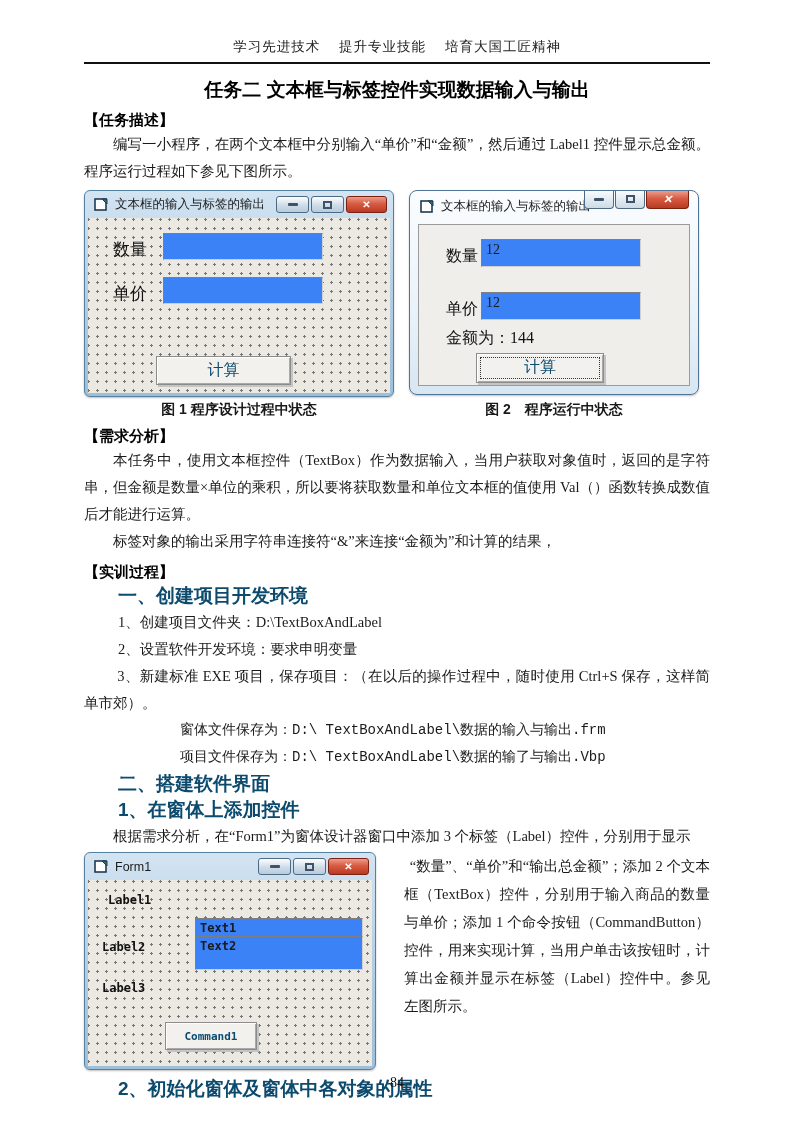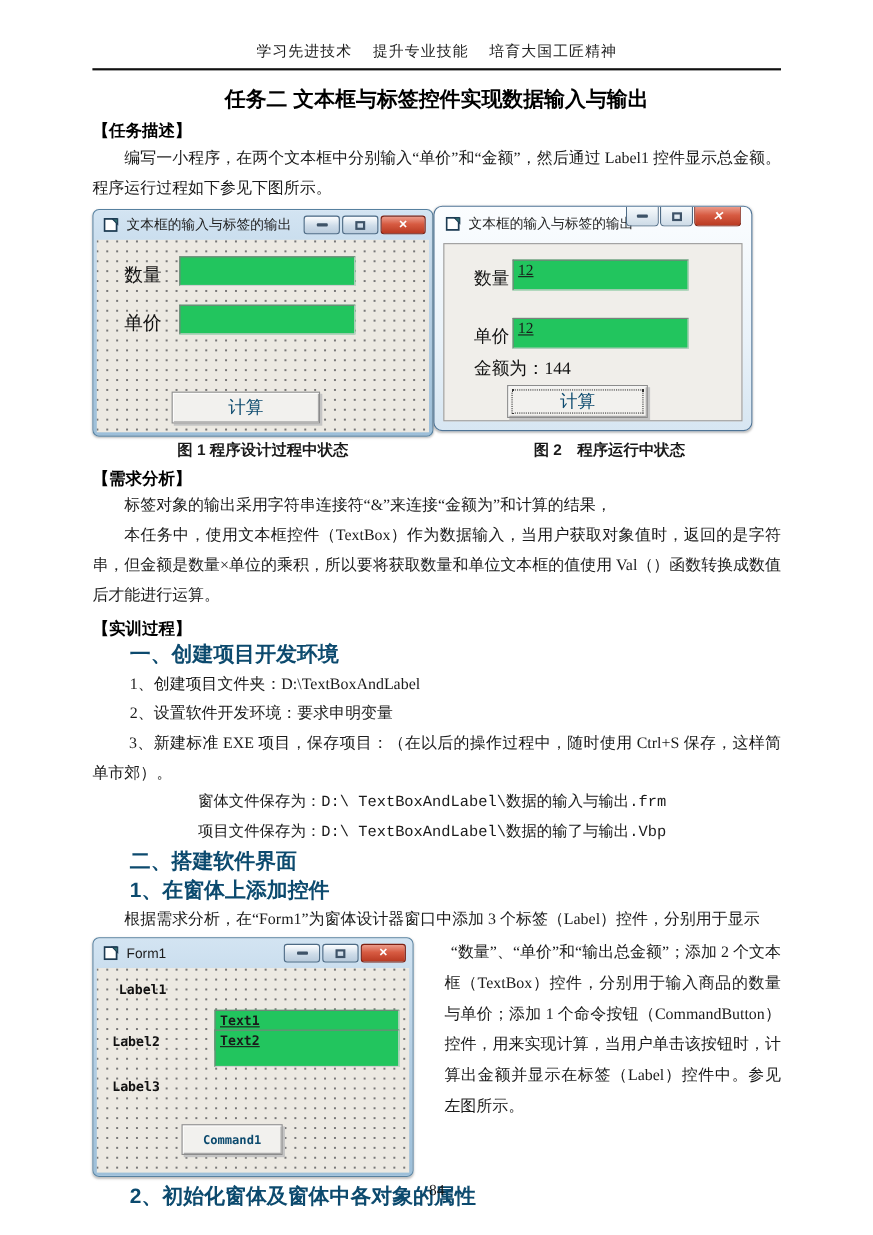--- a/index.html
+++ b/index.html
@@ -20,21 +20,21 @@
   .body-p { font-size:14.5px; line-height:27px; text-indent:2em; text-align:justify; }
   .sub-h { font-family:"Liberation Sans","DejaVu Sans",sans-serif; font-weight:bold;
     font-size:19px; line-height:26px; padding-left:34px; color:#0c4a6e; }
   .step { font-size:14.5px; line-height:27px; padding-left:34px; text-align:justify; }
   .step-wrap { font-size:14.5px; line-height:27px; text-indent:2.3em; text-align:justify; }
   .path-line { font-size:14px; line-height:27px; padding-left:96px;
     font-family:"Liberation Mono","DejaVu Sans Mono",monospace; }
   .caption-row { display:flex; gap:15px; margin-top:2px; }
   .caption { font-family:"Liberation Sans","DejaVu Sans",sans-serif; font-weight:bold;
     font-size:14px; text-align:center; line-height:20px; }
-  .figs { display:flex; align-items:flex-start; margin-top:2px; }
+  .figs { display:flex; gap:15px; align-items:center; margin-top:2px; }
   .pagenum { position:absolute; bottom:32px; left:0; width:100%; text-align:center;
     font-size:14px; color:#111; }
 
   
   .vbwin { position:relative; border-radius:6px;
     background:linear-gradient(180deg,#d3e4f2 0%,#b6d0e5 45%,#9dbfd9 100%);
     border:1px solid #56809f; box-shadow:0 1px 2px rgba(0,0,0,.25); }
   .vb-title { position:absolute; top:0; left:0; right:0; height:27px;
     display:flex; align-items:center; padding:0 6px 0 9px; gap:6px; }
   .vb-title-text { font-family:"Liberation Sans","DejaVu Sans",sans-serif;
@@ -47,23 +47,23 @@
   .wbtn.close { background:linear-gradient(180deg,#ec9c8b 0%,#d75b42 45%,#b93a22 100%);
     border-color:#7c2012; color:#fff; font-size:10px; font-weight:bold;
     font-family:"Liberation Sans",sans-serif; line-height:1; }
   .minbar { width:10px; height:3px; background:#3e5368; border-radius:1px; }
   .maxbox { width:9px; height:8px; border:2px solid #3e5368; background:transparent; }
   .vb-body { position:absolute; left:3px; right:3px; top:27px; bottom:3px;
     background:#ece9e2; }
   .vb-body.grid { background-image:radial-gradient(#767676 1px, transparent 1.1px);
     background-size:9px 9px; background-position:5px 6px; }
   .form-ico { width:15px; height:13px; display:inline-flex; }
-  .tb { position:absolute; background:#22c55e; border:1px solid;
+  .tb { position:absolute; background:#3b82f6; border:1px solid;
     border-color:#7e7e7e #cfcfcf #cfcfcf #7e7e7e;
-    font-size:14px; padding:2px 4px; overflow:hidden;text-decoration:underline; }
+    font-size:14px; padding:2px 4px; overflow:hidden; }
   .vlab { position:absolute; font-size:17px; color:#111; white-space:nowrap; }
   .btn3d { position:absolute; background:#f2f1ee; border:1px solid #8c8c8c;
     box-shadow:inset 1px 1px 0 #ffffff, inset -1px -1px 0 #a9a9a9, 2px 2px 0 #c4c4c4;
     display:flex; align-items:center; justify-content:center; font-size:16px; color:#0c4a6e;
     cursor:default; }
   .btn3d.focused { outline:1px dotted #333; outline-offset:-5px; }
 
   
   .runwin { position:relative; border-radius:8px;
     background:linear-gradient(180deg,#fbfdff 0%,#e9f2f9 60%,#d7e6f2 100%);
@@ -170,22 +170,22 @@
       </div>
     </div>
   </div>
 
   <div class="caption-row">
     <div class="caption" style="width:310px;">图 1 程序设计过程中状态</div>
     <div class="caption" style="width:290px;">图 2　程序运行中状态</div>
   </div>
 
   <div class="sec-h">【需求分析】</div>
+  <p class="body-p">本任务中，使用文本框控件（TextBox）作为数据输入，当用户获取对象值时，返回的是字符串，但金额是数量×单位的乘积，所以要将获取数量和单位文本框的值使用 Val（）函数转换成数值后才能进行运算。</p>
   <p class="body-p">标签对象的输出采用字符串连接符“&amp;”来连接“金额为”和计算的结果，</p>
-  <p class="body-p">本任务中，使用文本框控件（TextBox）作为数据输入，当用户获取对象值时，返回的是字符串，但金额是数量×单位的乘积，所以要将获取数量和单位文本框的值使用 Val（）函数转换成数值后才能进行运算。</p>
 
   <div class="sec-h">【实训过程】</div>
   <div class="sub-h">一、创建项目开发环境</div>
   <div class="step">1、创建项目文件夹：D:\TextBoxAndLabel</div>
   <div class="step">2、设置软件开发环境：要求申明变量</div>
   <div class="step-wrap">3、新建标准 EXE 项目，保存项目：（在以后的操作过程中，随时使用 Ctrl+S 保存，这样简单市郊）。</div>
   <div class="path-line">窗体文件保存为：D:\ TextBoxAndLabel\数据的输入与输出.frm</div>
   <div class="path-line">项目文件保存为：D:\ TextBoxAndLabel\数据的输了与输出.Vbp</div>
   <div class="sub-h">二、搭建软件界面</div>
   <div class="sub-h">1、在窗体上添加控件</div>

